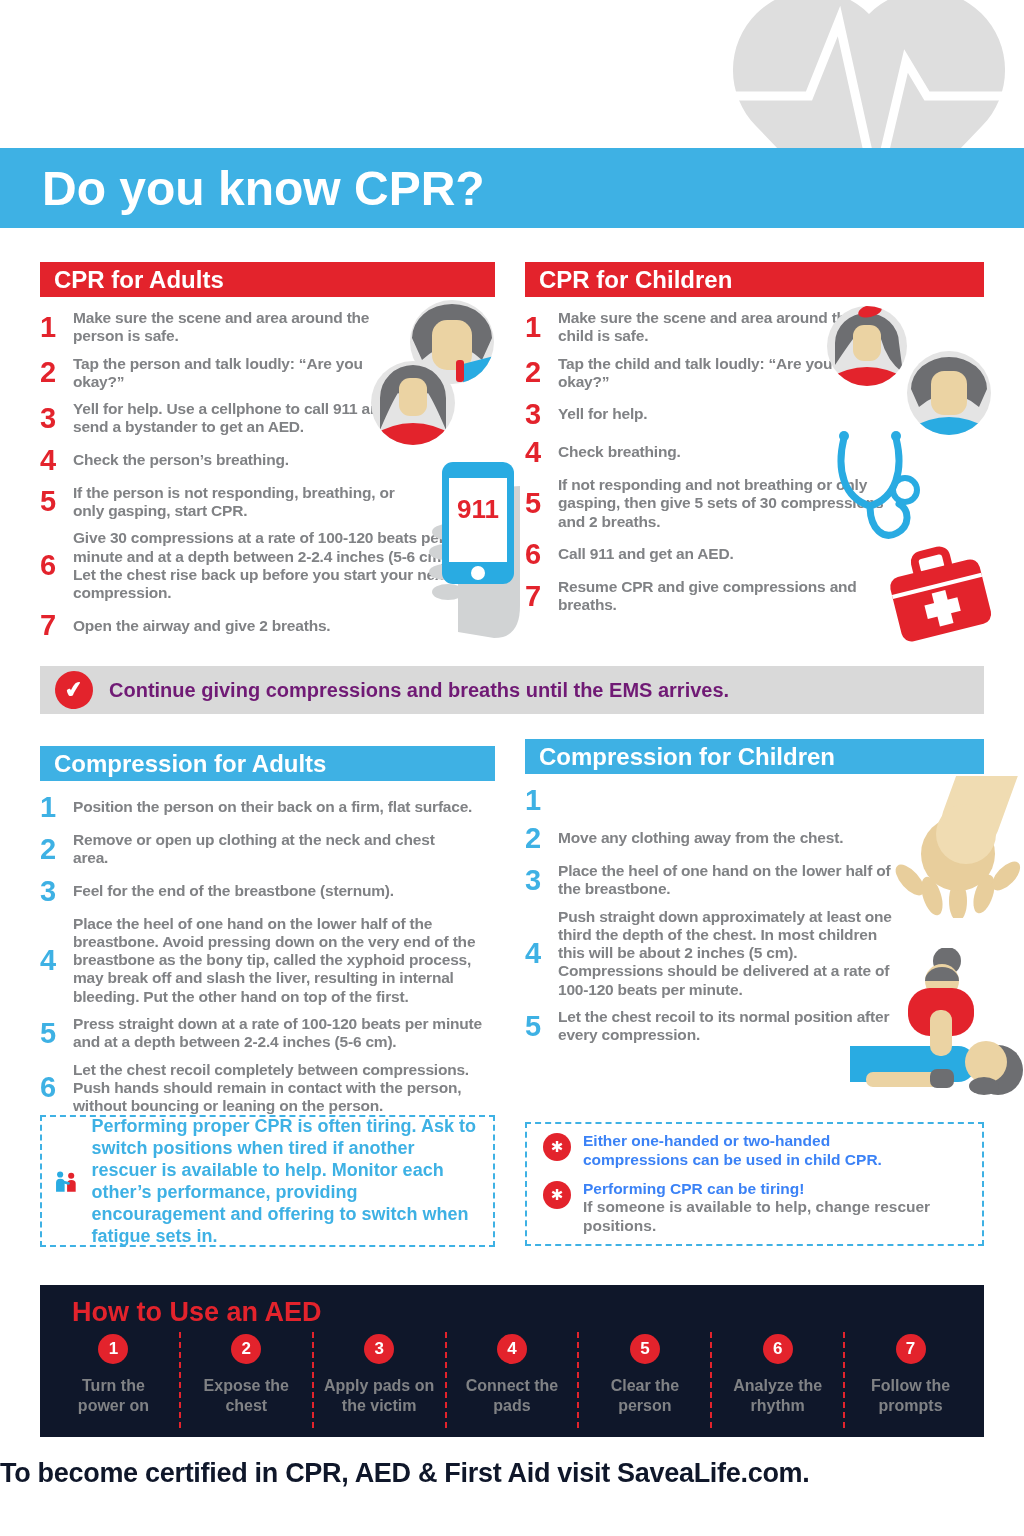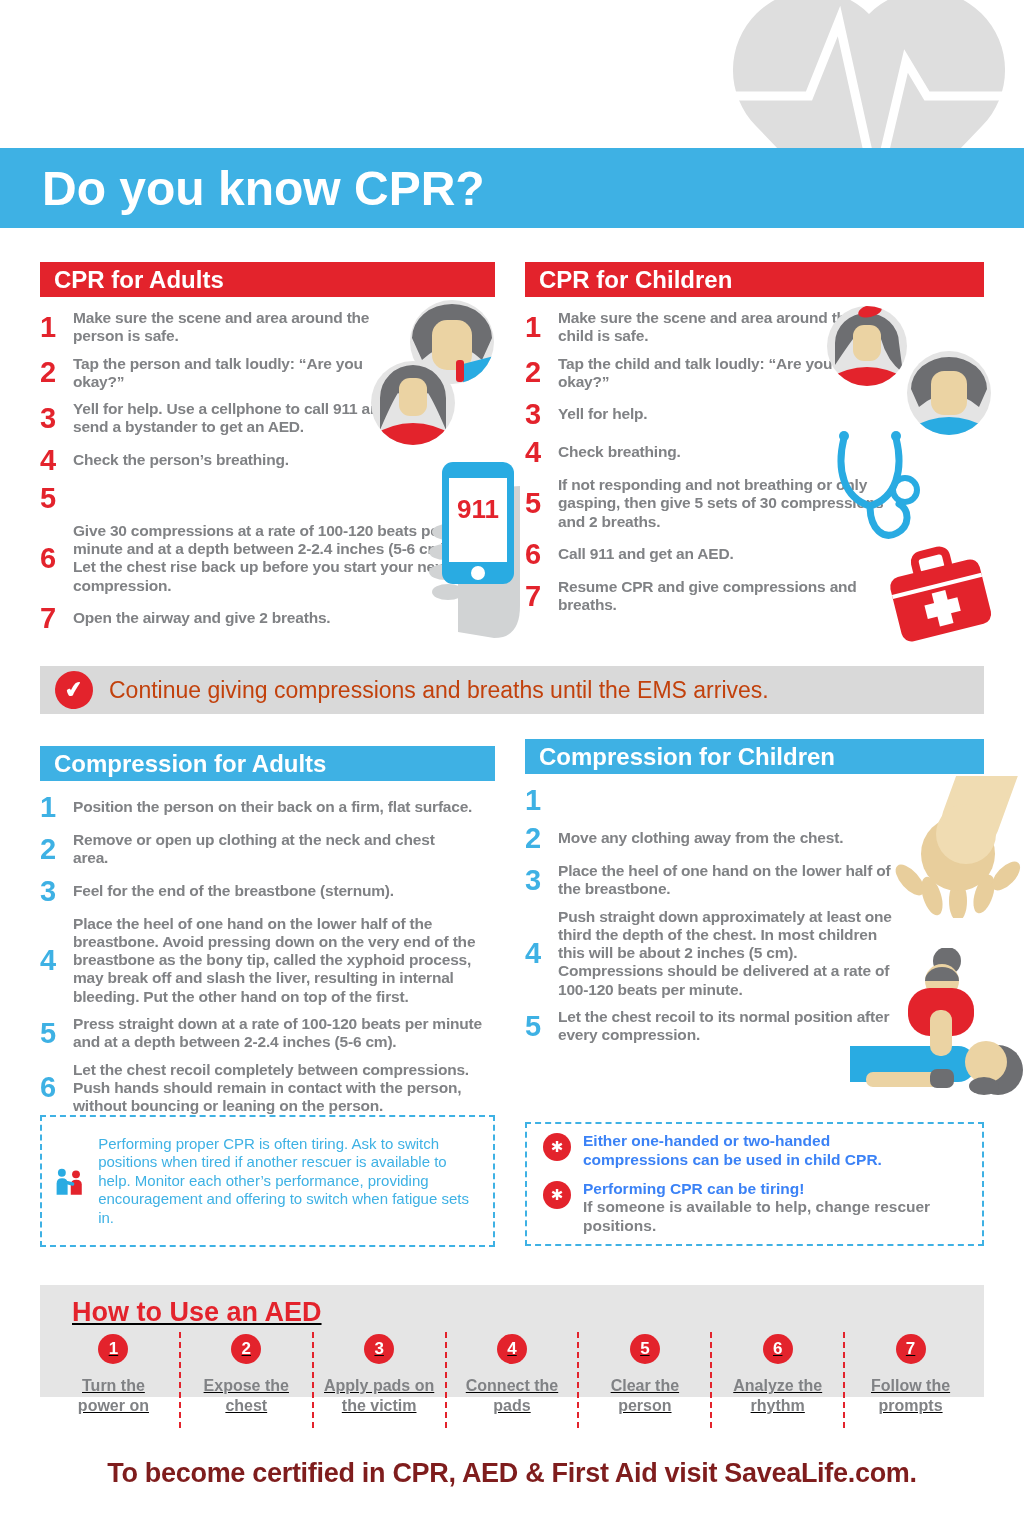--- a/index.html
+++ b/index.html
@@ -40,48 +40,48 @@
   .num.blue{color:#3EB1E4;}
   .txt{font-size:15.5px;font-weight:bold;color:#808285;line-height:1.18;letter-spacing:-0.2px;}
   .w330{max-width:330px;} .w390{max-width:390px;} .w315{max-width:315px;} .w335{max-width:335px;}
 
   
   .ems{position:absolute;top:666px;left:40px;width:944px;height:48px;background:#D9D9D9;
        display:flex;align-items:center;gap:16px;padding-left:15px;box-sizing:border-box;}
   .ems-check{width:38px;height:38px;background:#E3232C;border-radius:50%;color:#fff;
              display:flex;align-items:center;justify-content:center;font-size:22px;
              font-weight:bold;transform:rotate(-8deg);}
-  .ems-text{color:#c2410c;font-size:23px;font-weight:normal;}
+  .ems-text{color:#701a75;font-size:20px;font-weight:bold;}
 
   
   .tip{position:absolute;border:2px dashed #3EB1E4;box-sizing:border-box;}
   .tip-a{top:1115px;left:40px;width:455px;height:132px;display:flex;align-items:center;gap:14px;padding:10px 12px;}
   .tip-c{top:1122px;left:525px;width:459px;height:124px;display:flex;flex-direction:column;
          justify-content:center;gap:10px;padding:10px 16px;}
-  .tip-text{color:#3EB1E4;font-size:15px;font-weight:normal;line-height:1.23;}
+  .tip-text{color:#3EB1E4;font-size:18px;font-weight:bold;line-height:1.23;}
   .bullet{display:flex;gap:12px;align-items:flex-start;}
   .ast{min-width:28px;height:28px;border-radius:50%;background:#E3232C;color:#fff;display:flex;
        align-items:center;justify-content:center;font-size:15px;margin-top:1px;}
   .b-high{display:block;color:#3b82f6;font-weight:bold;font-size:15.5px;line-height:1.22;}
   .b-rest{color:#808285;font-weight:bold;font-size:15.5px;line-height:1.22;max-width:330px;display:block;}
 
   
-  .aed{position:absolute;top:1285px;left:40px;width:944px;height:112px;background:#e5e5e5;
-       box-sizing:border-box;padding:12px 8px 0 8px;text-decoration:underline;}
+  .aed{position:absolute;top:1285px;left:40px;width:944px;height:152px;background:#0f172a;
+       box-sizing:border-box;padding:12px 8px 0 8px;}
   .aed-title{color:#E3232C;font-size:27px;font-weight:bold;margin-left:24px;}
   .aed-steps{display:flex;margin-top:4px;}
   .aed-step{flex:1;display:flex;flex-direction:column;align-items:center;padding:2px 4px 12px;}
   .aed-step + .aed-step{border-left:2px dashed #E3232C;}
   .aed-num{width:30px;height:30px;border-radius:50%;background:#E3232C;color:#fff;font-weight:bold;
            font-size:17px;display:flex;align-items:center;justify-content:center;}
   .aed-label{margin-top:12px;color:#808285;font-weight:bold;font-size:16px;text-align:center;
              line-height:1.25;max-width:112px;}
 
   
-  .footer{position:absolute;top:1458px;left:0;width:100%;text-align:center;color:#7f1d1d;
+  .footer{position:absolute;top:1458px;left:0;width:100%;text-align:left;color:#0f172a;
           font-size:27px;font-weight:bold;letter-spacing:-0.3px;}
 
   .illus{position:absolute;}
 </style>
 </head>
 <body>
 
 <div class="page">
 
   <div class="header">
@@ -111,20 +111,21 @@
       <div class="step">
           <span class="num red">3</span>
           <span class="txt w330">Yell for help. Use a cellphone to call 911 and send a bystander to get an AED.</span>
         </div>
       <div class="step">
           <span class="num red">4</span>
           <span class="txt">Check the person’s breathing.</span>
         </div>
       <div class="step">
           <span class="num red">5</span>
+          <span class="txt w330">If the person is not responding, breathing, or only gasping, start CPR.</span>
         </div>
       <div class="step">
           <span class="num red">6</span>
           <span class="txt w390">Give 30 compressions at a rate of 100-120 beats per minute and at a depth between 2-2.4 inches (5-6 cm). Let the chest rise back up before you start your next compression.</span>
         </div>
       <div class="step">
           <span class="num red">7</span>
           <span class="txt">Open the airway and give 2 breaths.</span>
         </div>
     </div>

